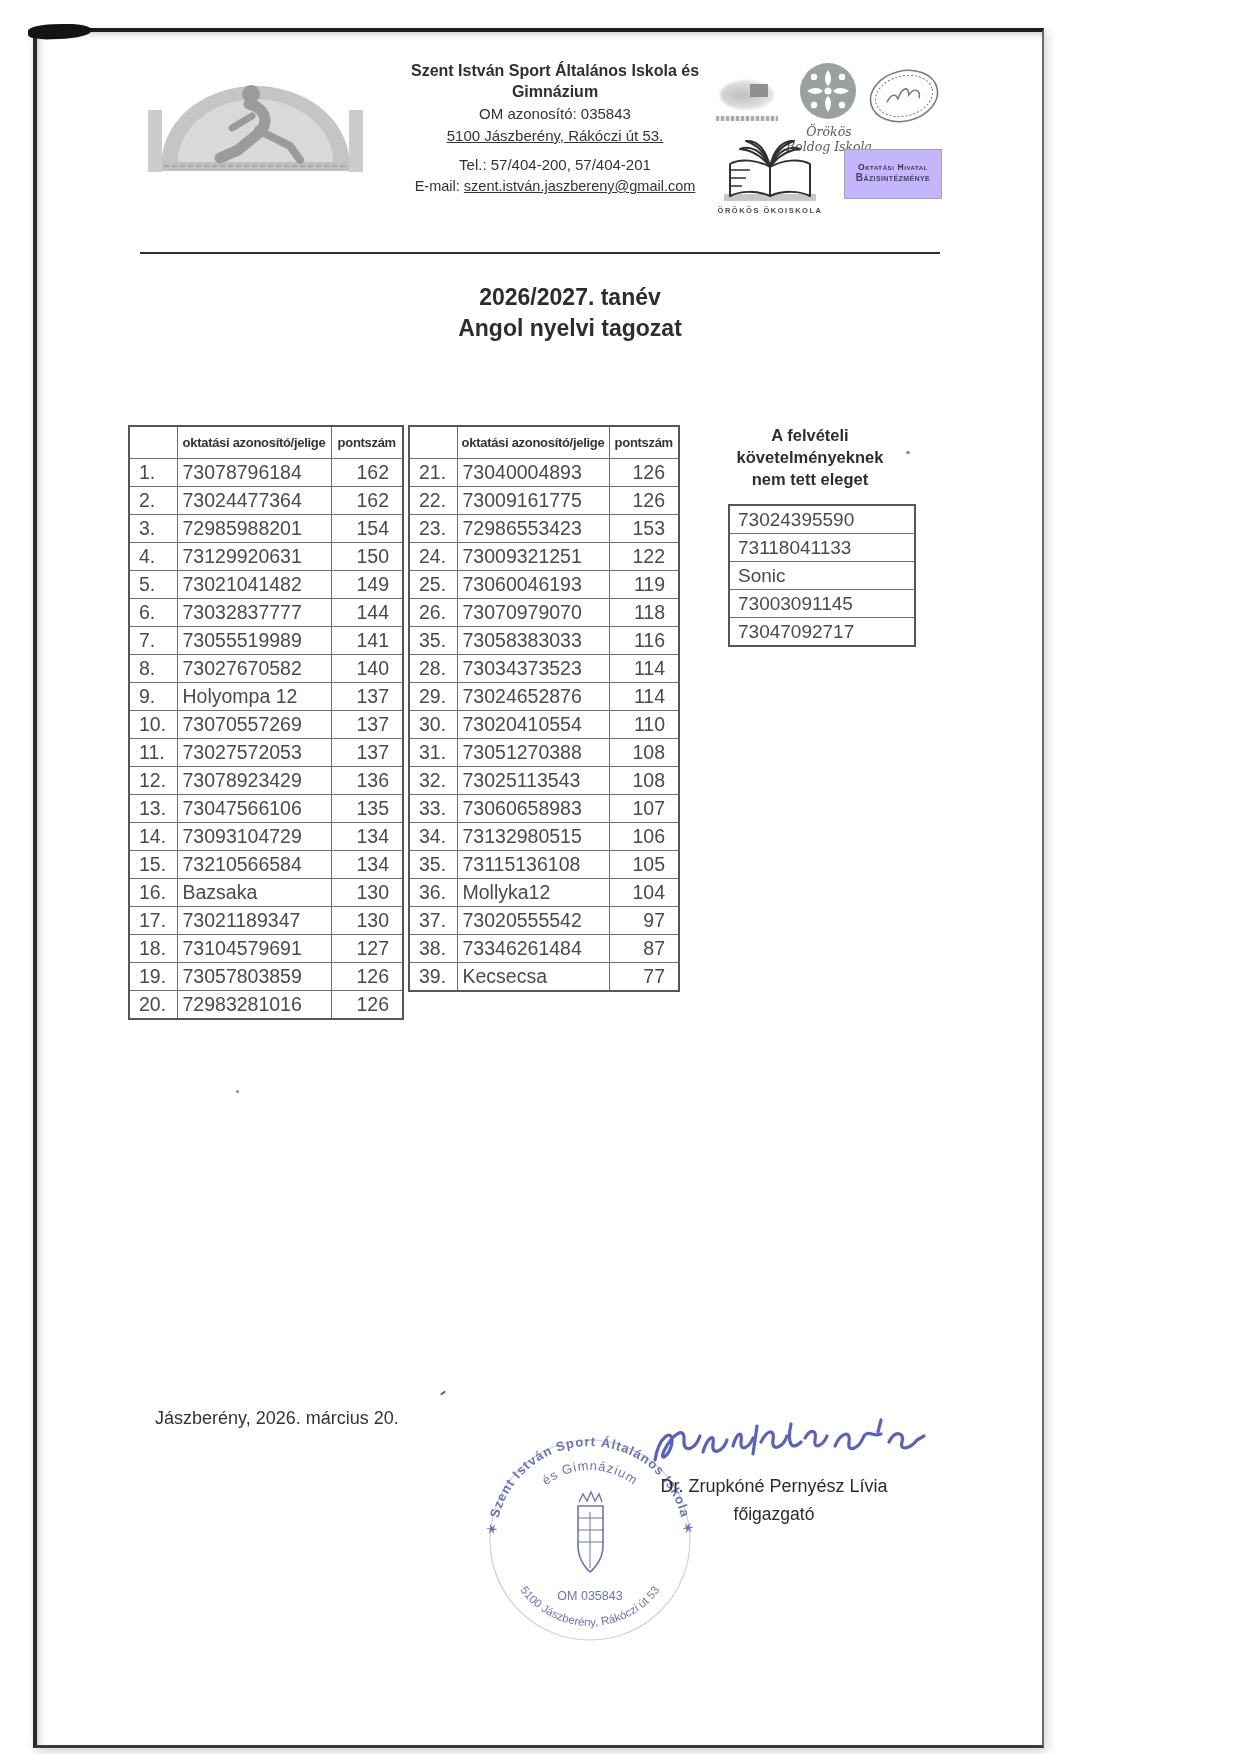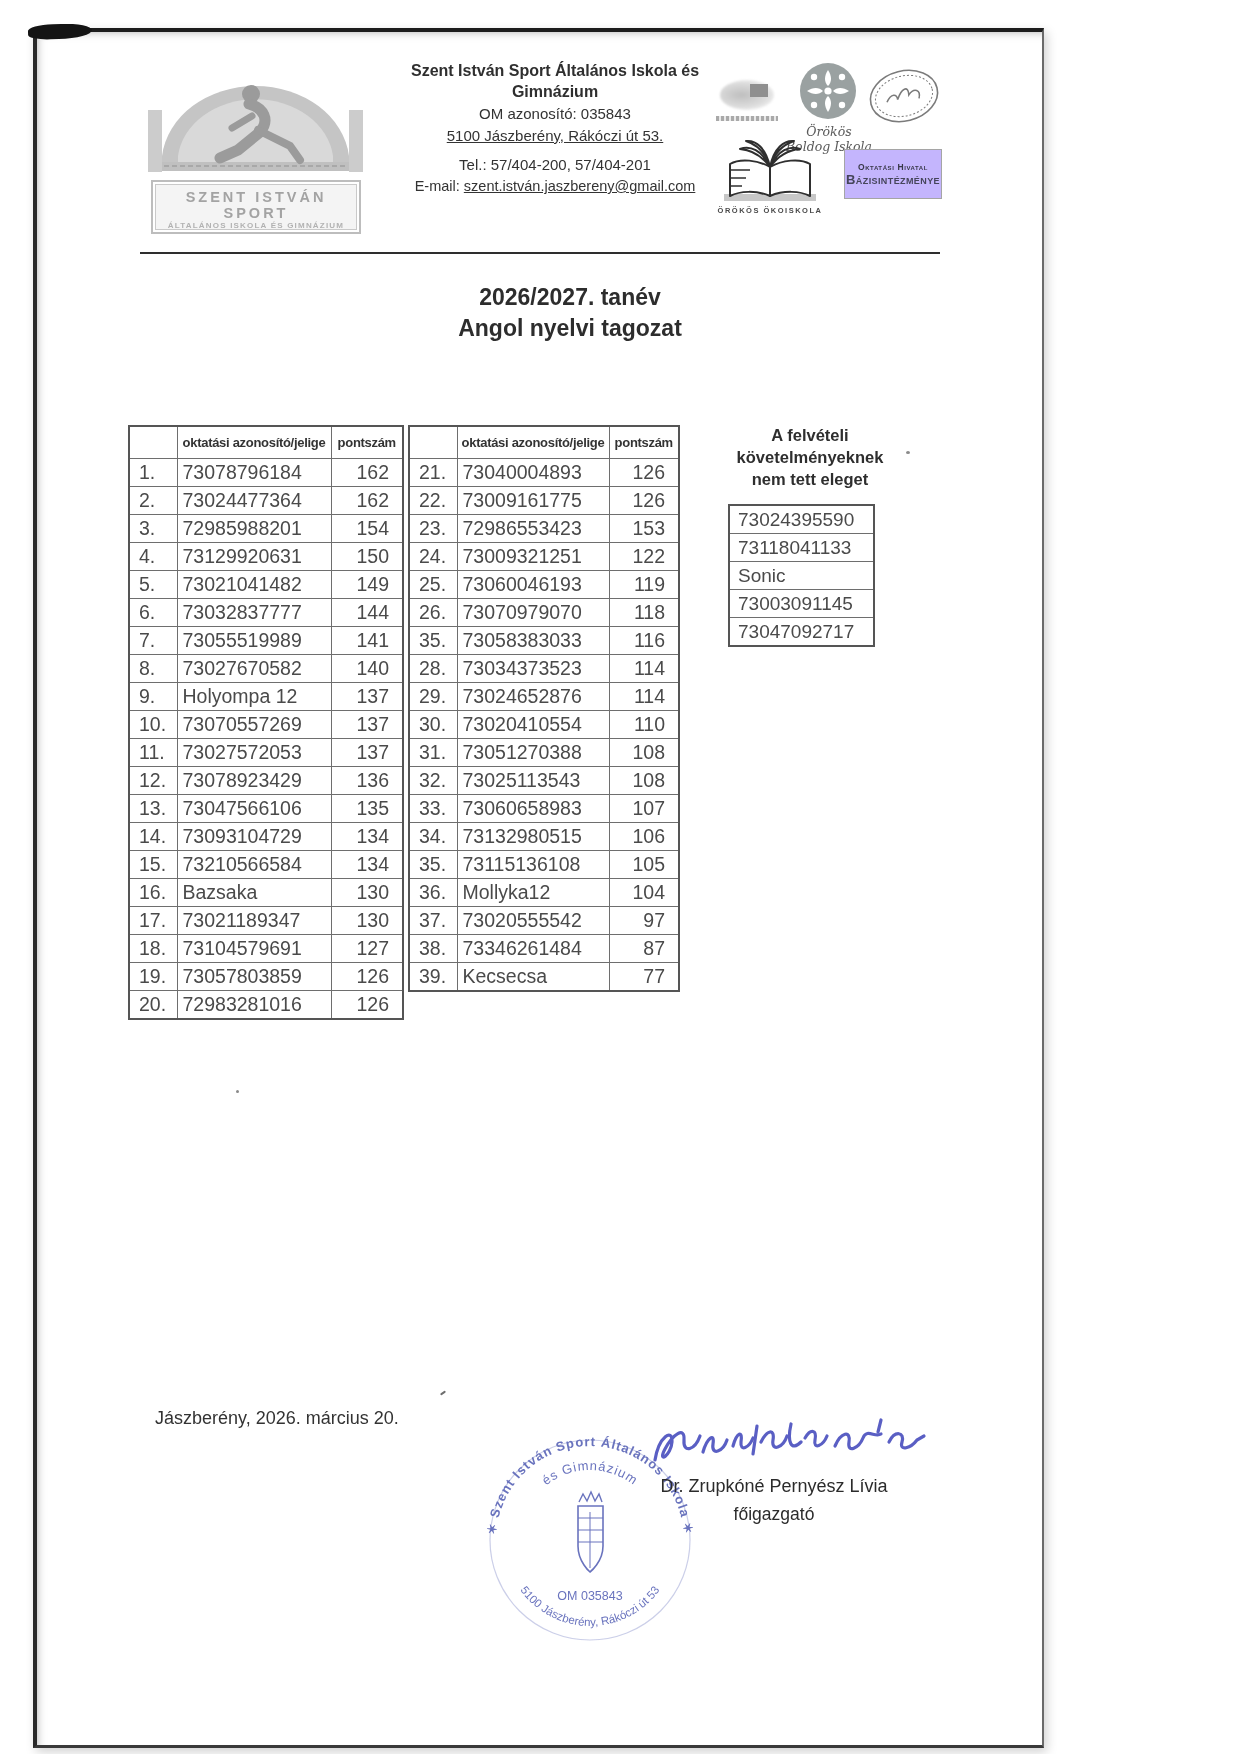--- a/index.html
+++ b/index.html
@@ -37,21 +37,21 @@
   .mandala-caption{left:774px;top:124px;width:110px;text-align:center;
     font-family:"DejaVu Serif",serif;font-style:italic;font-size:12.5px;line-height:15px;color:#5a5a5a;}
   .oval-stamp{left:864px;top:56px;width:80px;height:80px;}
   .book-badge{left:722px;top:136px;width:96px;height:68px;}
   .book-caption{left:706px;top:206px;width:128px;text-align:center;font-size:7.5px;
     letter-spacing:1.5px;color:#4a4a4a;font-weight:bold;}
   .hivatal-badge{left:845px;top:150px;width:96px;height:48px;background:#c4b5fd;text-align:center;
     box-shadow:0 0 0 1px #a5a5a5;}
   .hivatal-badge .h1{margin-top:12px;font-size:8.5px;font-weight:bold;font-variant:small-caps;
     letter-spacing:.6px;color:#383848;}
-  .hivatal-badge .h2{font-size:13px;font-weight:bold;font-variant:small-caps;letter-spacing:.4px;color:#45455a;}
+  .hivatal-badge .h2{font-size:10px;font-weight:bold;font-variant:small-caps;letter-spacing:.4px;color:#45455a;}
   .header-rule{left:140px;top:252px;width:800px;height:2px;background:#2e2e2e;}
 
   
   .doc-title{left:330px;top:282px;width:480px;text-align:center;font-weight:bold;
     font-size:23px;line-height:31px;color:#2d2d2d;}
 
   
   table.ranklist{position:absolute;border-collapse:collapse;table-layout:fixed;border:2px solid #555;}
   .ranklist th{border:1px solid #6e6e6e;font-weight:bold;font-size:13px;letter-spacing:-.3px;
     color:#333;height:31px;text-align:center;padding:0;}
@@ -59,21 +59,21 @@
     padding:0;white-space:nowrap;overflow:hidden;}
   .ranklist td:nth-child(1){padding-left:9px;}
   .ranklist td:nth-child(2){padding-left:5px;}
   .ranklist td:nth-child(3){text-align:right;padding-right:13px;}
   #table1{left:128px;top:425px;width:274px;}
   #table2{left:408px;top:425px;width:270px;}
 
   
   .rejected-heading{left:716px;top:424px;width:188px;text-align:center;font-weight:bold;
     font-size:16.5px;line-height:22px;color:#2e2e2e;}
-  table.rejected-table{position:absolute;left:728px;top:504px;width:147px;
+  table.rejected-table{position:absolute;left:728px;top:504px;width:188px;
     border-collapse:collapse;table-layout:fixed;border:2px solid #555;}
   .rejected-table td{border:1px solid #6e6e6e;height:27px;font-size:19px;color:#4a4a4a;
     padding:0 0 0 8px;white-space:nowrap;overflow:hidden;}
 
   
   .date-line{left:155px;top:1408px;font-size:18px;color:#333;}
   .stamp-wrap{left:478px;top:1428px;width:225px;height:225px;opacity:.88;}
   .signature-wrap{left:645px;top:1402px;width:285px;height:82px;}
   .signer-name{left:644px;top:1476px;width:260px;text-align:center;font-size:18px;color:#2b2b2b;}
   .signer-role{left:644px;top:1504px;width:260px;text-align:center;font-size:17.5px;color:#2b2b2b;}
@@ -96,24 +96,20 @@
       <rect x="201" y="52" width="14" height="62" fill="#cccccc"></rect>
       <rect x="14" y="104" width="187" height="9" fill="#c0c0c0"></rect>
       <line x1="16" y1="108" x2="199" y2="108" stroke="#a8a8a8" stroke-width="2" stroke-dasharray="5,3"></line>
       <g stroke="#9b9b9b" fill="#9b9b9b">
         <circle cx="103" cy="36" r="9" stroke="none"></circle>
         <path d="M101,46 C116,50 122,62 112,74 L90,92 L72,100" fill="none" stroke-width="11" stroke-linecap="round"></path>
         <path d="M110,72 L142,88 L152,102" fill="none" stroke-width="8" stroke-linecap="round"></path>
         <path d="M104,58 L84,70" fill="none" stroke-width="7" stroke-linecap="round"></path>
       </g>
     </svg>
-    <div class="logo-banner">
-      <div class="l1">SZENT ISTVÁN SPORT</div>
-      <div class="l2">ÁLTALÁNOS ISKOLA ÉS GIMNÁZIUM</div>
-    </div>
   </div>
 
   <div class="abs school-block">
     <div class="school-name">Szent István Sport Általános Iskola és</div>
     <div class="school-name">Gimnázium</div>
     <div class="school-line">OM azonosító: 035843</div>
     <div class="school-line u">5100 Jászberény, Rákóczi út 53.</div>
     <div class="school-contact">Tel.: 57/404-200, 57/404-201</div>
     <div class="school-line email-line"><span>E-mail: </span><span class="u">szent.istván.jaszbereny@gmail.com</span></div>
   </div>

